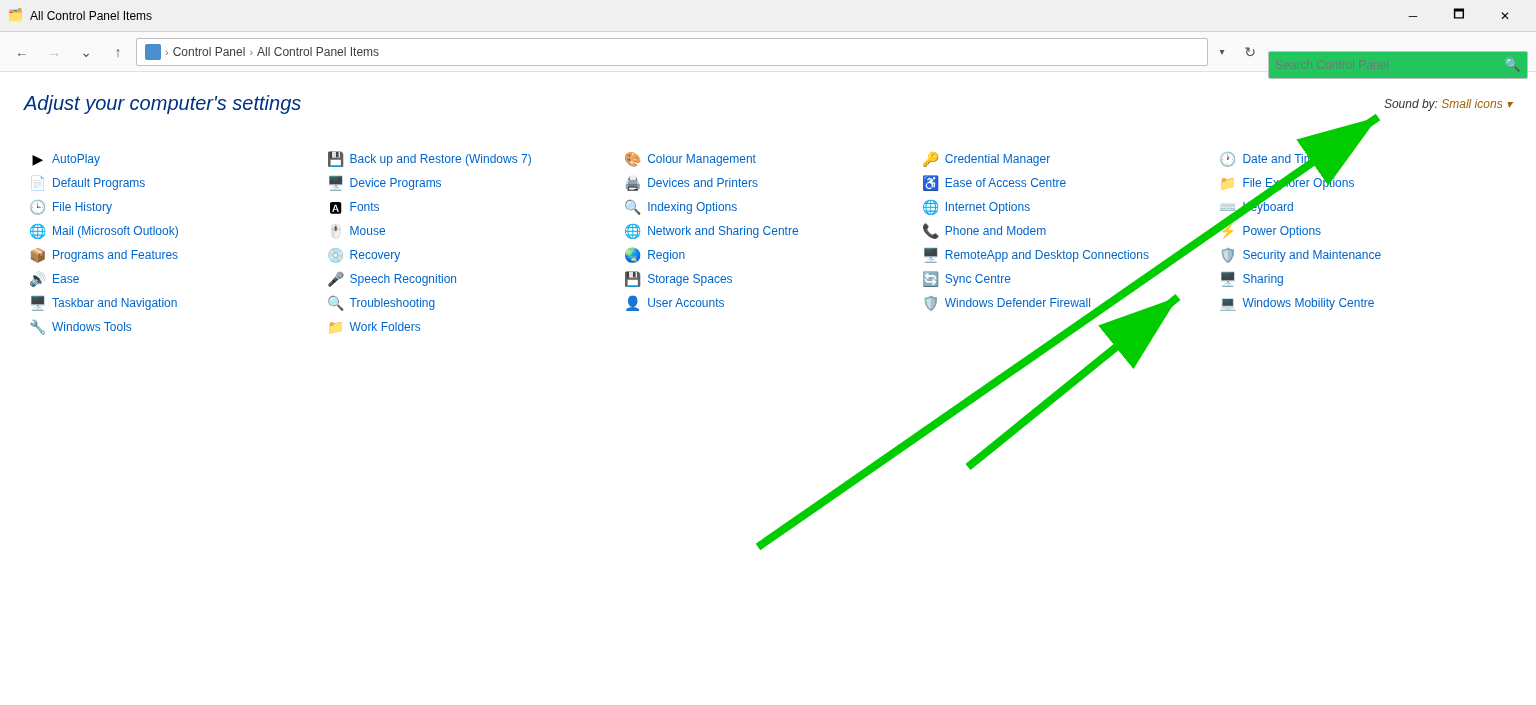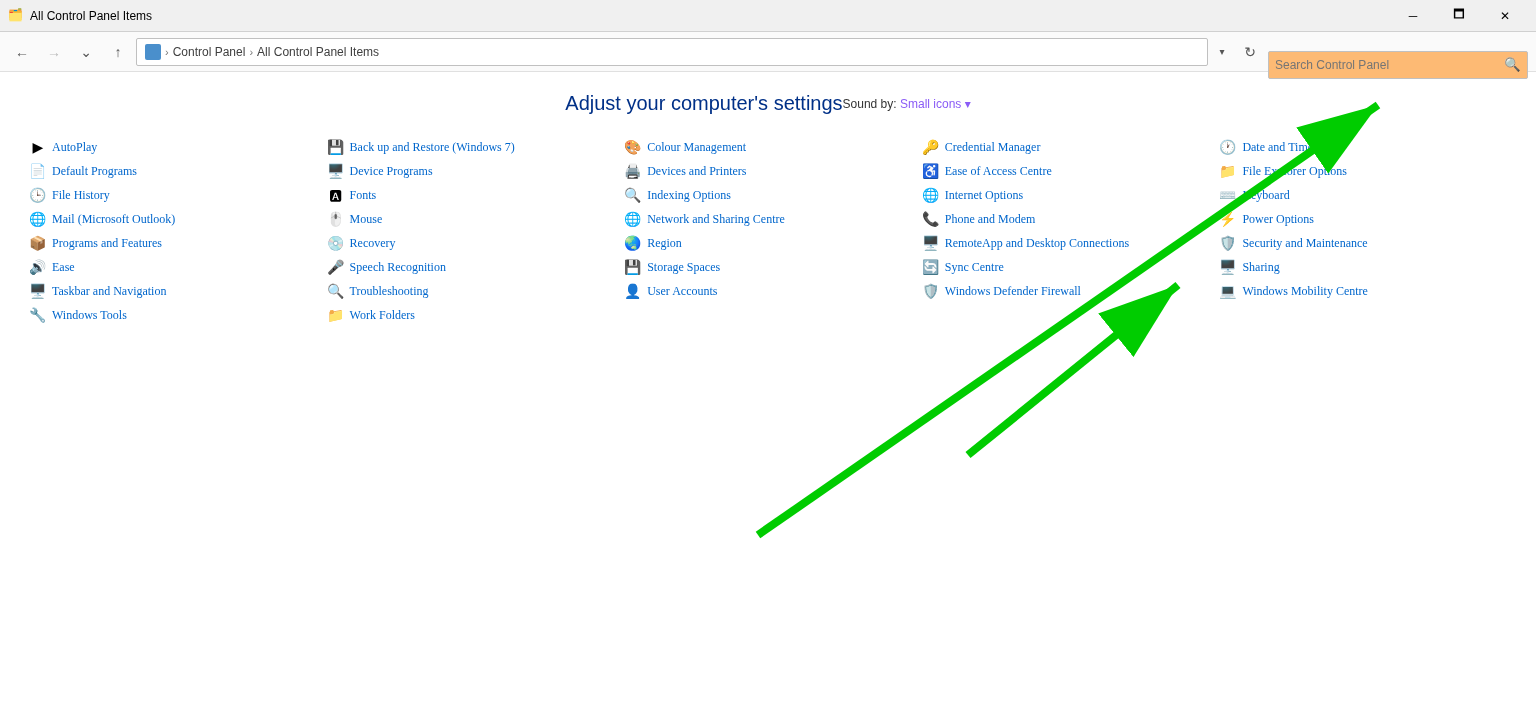--- a/index.html
+++ b/index.html
@@ -118,21 +118,21 @@
       display: flex;
       align-items: center;
       justify-content: center;
       font-size: 14px;
       color: #555;
     }
     .search-box {
       width: 260px;
       height: 28px;
       border: 1px solid #c0c0c0;
-      background: #fdba74;
+      background: #22c55e;
       display: flex;
       align-items: center;
       border-radius: 2px;
       margin-top: 26px;
     }
     .search-input {
       flex: 1;
       border: none;
       outline: none;
       padding: 0 6px;
@@ -151,34 +151,35 @@
       color: #555;
     }
 
     
     .main-content {
       padding: 20px 24px;
     }
     .page-header {
       display: flex;
       align-items: center;
-      justify-content: center;
-      margin-bottom: 20px;
+      justify-content: space-between;
+      margin-bottom: 32px;
+      font-style: italic;
     }
     .page-title {
       font-size: 20px;
       font-weight: 300;
       color: #003087;
     }
     .view-by {
       font-size: 12px;
       color: #333;
     }
     .view-by-link {
-      color: #8b5cf6;
+      color: #a16207;
       cursor: pointer;
     }
     .control-item {
       display: flex;
       align-items: center;
       gap: 6px;
       padding: 4px 6px;
       cursor: pointer;
       border-radius: 2px;
     }
@@ -188,21 +189,20 @@
       flex-shrink: 0;
       display: flex;
       align-items: center;
       justify-content: center;
       font-size: 14px;
     }
     .item-label {
       color: #0066cc;
       font-size: 12px;
       white-space: nowrap;
-      font-family: Liberation Serif, serif;
     }
   </style>
 </head>
 <body>
 
 <div class="title-bar">
   <div class="title-bar-left">
     <span class="title-bar-icon">🗂️</span>
     <span class="title-bar-title">All Control Panel Items</span>
   </div>

